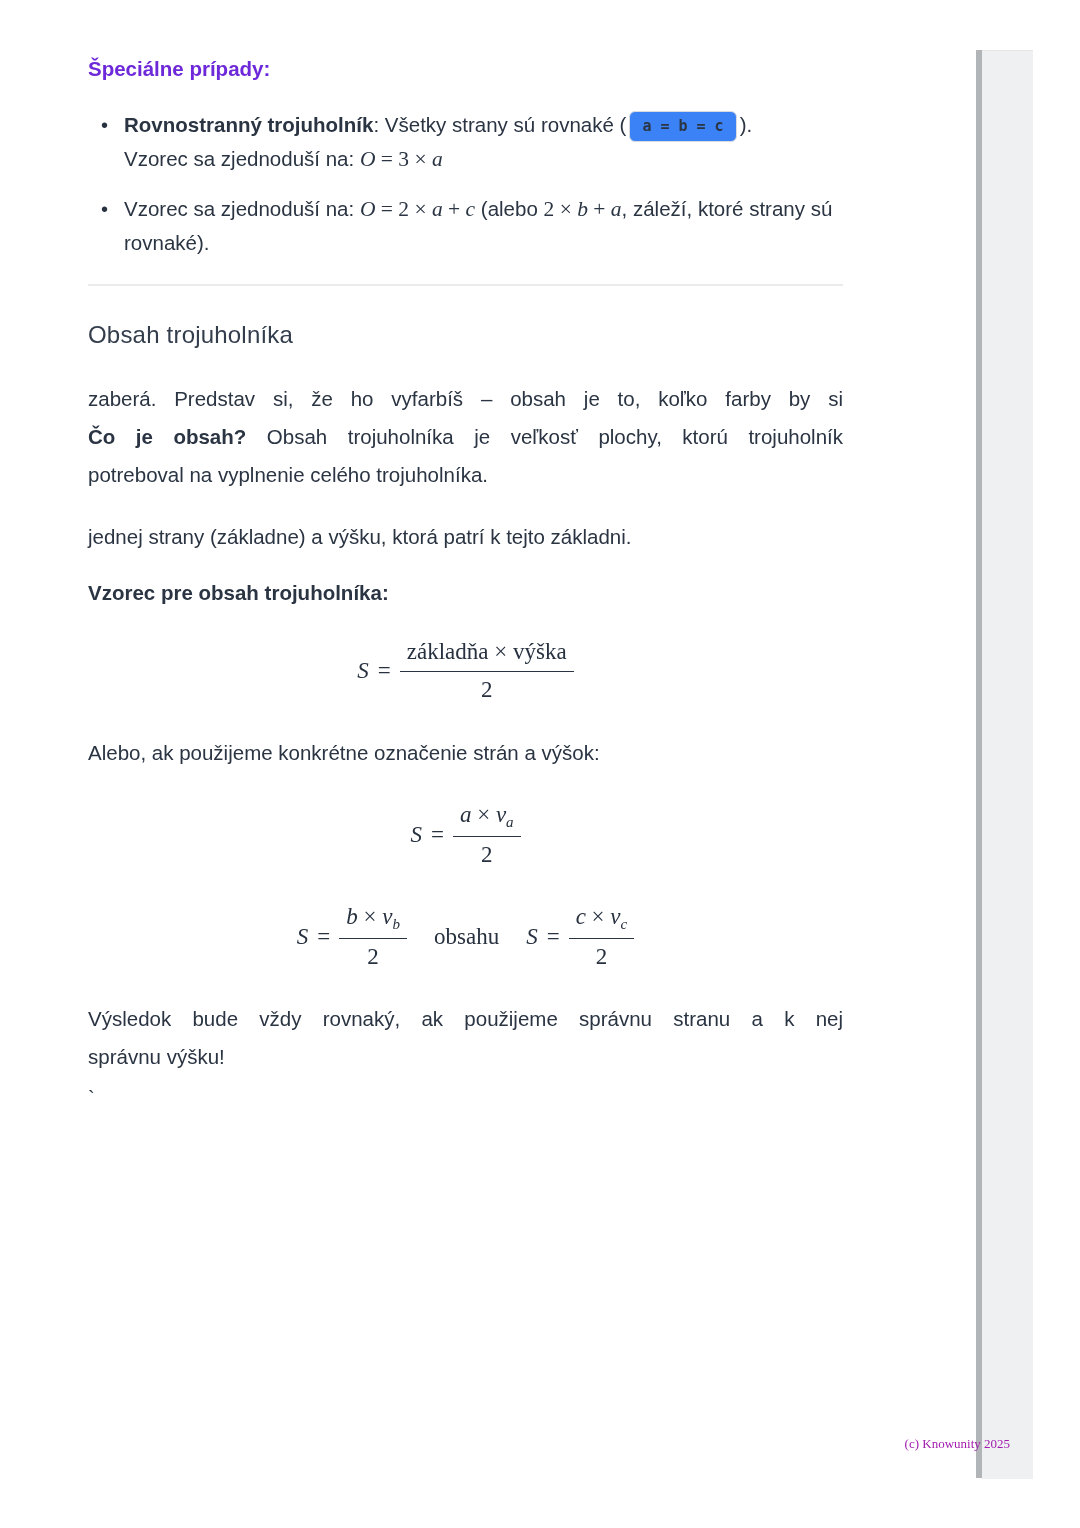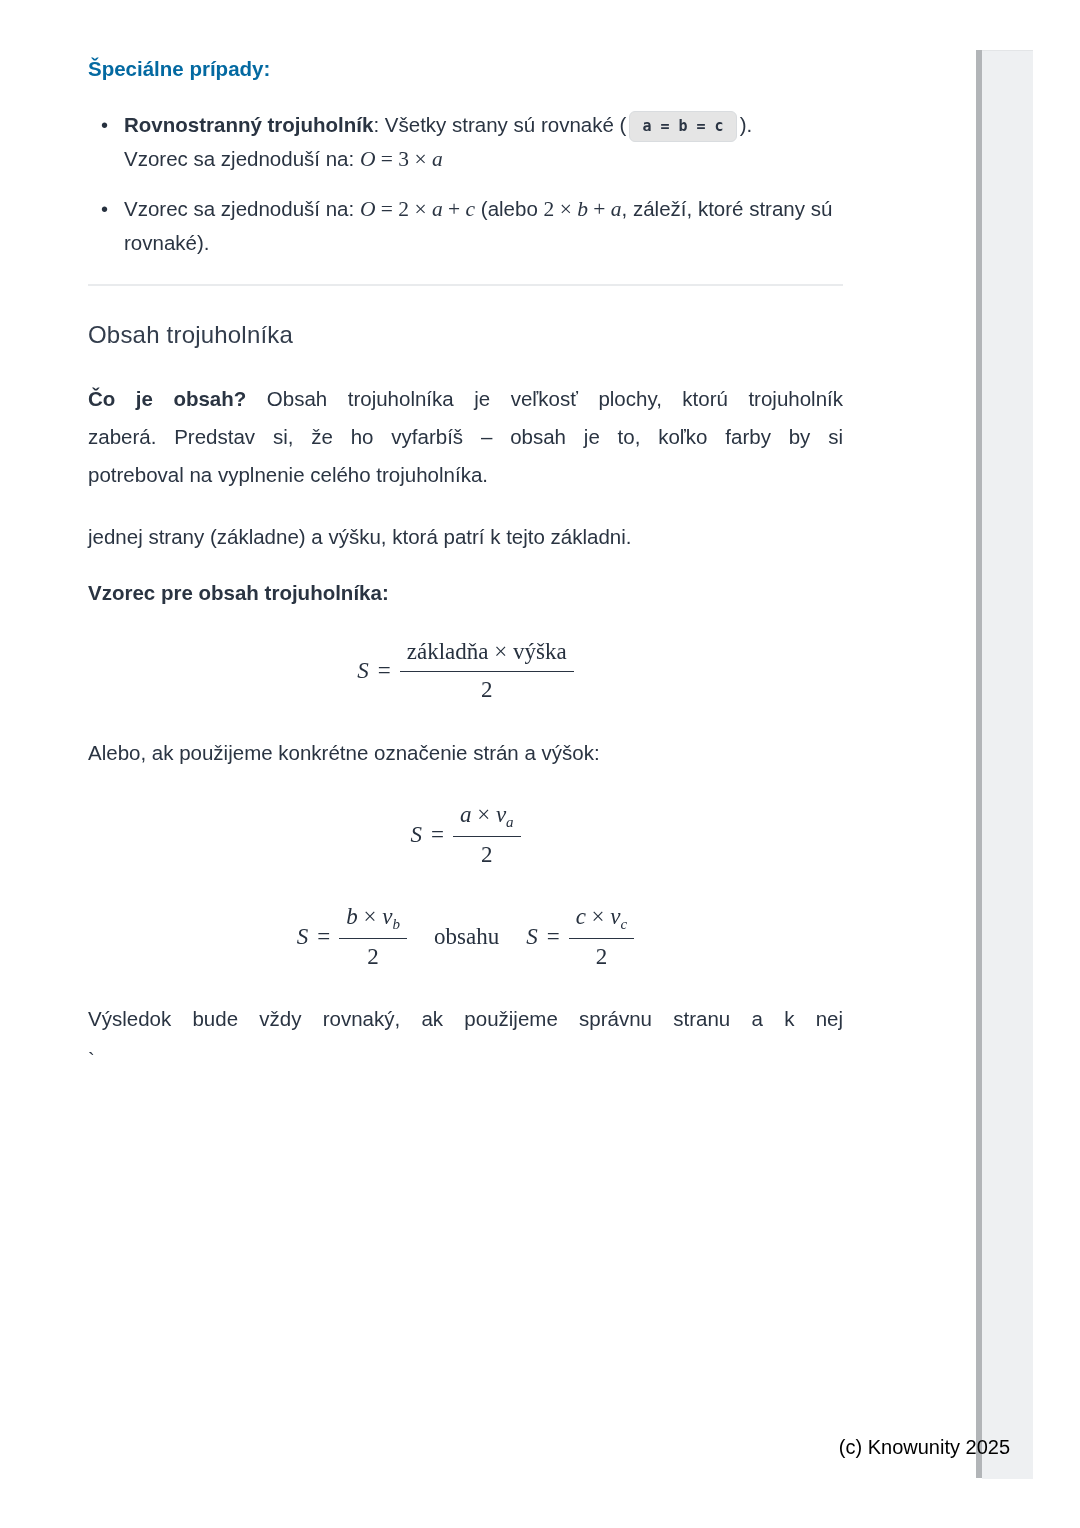--- a/index.html
+++ b/index.html
@@ -19,21 +19,21 @@
     position: absolute;
     left: 88px;
     top: 0;
     width: 755px;
   }
   h3.sec-sub {
     margin: 55px 0 0 0;
     font-size: 20.5px;
     line-height: 27px;
     font-weight: 700;
-    color: #0369a1;
+    color: #6d28d9;
   }
   ul.special-list {
     list-style: none;
     margin: 26px 0 0 0;
     padding: 0;
   }
   ul.special-list li {
     position: relative;
     padding-left: 36px;
     font-size: 20.5px;
@@ -43,21 +43,21 @@
   .bullet-dot {
     position: absolute;
     left: 13px;
     top: 0;
     font-size: 20px;
     color: #27313f;
   }
   .term { font-weight: 700; text-align: center; }
   .code-chip {
     display: inline-block;
-    background: #e5e5e5;
+    background: #3b82f6;
     border: 1px solid #d9dcdf;
     border-radius: 6px;
     padding: 2px 12px 3px 12px;
     margin: 0 3px;
     font-family: "DejaVu Sans Mono", "Liberation Mono", monospace;
     font-size: 15px;
     font-weight: 600;
     color: #2b3544;
     line-height: 24px;
     vertical-align: 1px;
@@ -138,24 +138,25 @@
     top: 50px;
     width: 51px;
     height: 1428px;
     background: #eef0f2;
     border-top: 1px solid #e3e5e7;
   }
   .footer-copy {
     position: absolute;
     top: 1436px;
     right: 70px;
-    font-size: 20px;
-    color: #000000;
+    font-size: 13px;
+    color: #a21caf;
     z-index: 5;
     white-space: nowrap;
+    font-family: Liberation Serif, serif;
   }
 </style>
 </head>
 <body>
 
 <div class="content">
 
   <h3 class="sec-sub">Špeciálne prípady:</h3>
 
   <ul class="special-list">
@@ -168,22 +169,22 @@
       <span class="bullet-dot">•</span>
       <div><span class="t-sans">Vzorec sa zjednoduší na: </span><span class="t-mi">O</span><span class="t-mo"> = 2 × </span><span class="t-mi">a</span><span class="t-mo"> + </span><span class="t-mi">c</span><span class="t-sans"> (alebo </span><span class="t-mo">2 × </span><span class="t-mi">b</span><span class="t-mo"> + </span><span class="t-mi">a</span><span class="t-sans">, záleží, ktoré strany sú rovnaké).</span></div>
     </li>
   </ul>
 
   <hr class="divider">
 
   <h2 class="area-h">Obsah trojuholníka</h2>
 
   <div class="para">
+    <div class="pline"><span class="t-sans">zaberá. Predstav si, že ho vyfarbíš – obsah je to, koľko farby by si</span></div>
     <div class="pline"><span class="t-b">Čo je obsah?</span><span class="t-sans"> Obsah trojuholníka je veľkosť plochy, ktorú trojuholník</span></div>
-    <div class="pline"><span class="t-sans">zaberá. Predstav si, že ho vyfarbíš – obsah je to, koľko farby by si</span></div>
     <div class="pline last"><span class="t-sans">potreboval na vyplnenie celého trojuholníka.</span></div>
   </div>
 
   <div class="para" style="margin-top:24px">
     <div class="pline last"><span class="t-sans">jednej strany (základne) a výšku, ktorá patrí k tejto základni.</span></div>
   </div>
 
   <div class="single bold-line" style="margin-top:18px">Vzorec pre obsah trojuholníka:</div>
 
   <div class="formula">
@@ -218,20 +219,21 @@
       <span class="f-lhs">S</span>
       <span class="f-eq">=</span>
       <span class="frac">
         <span class="num"><span class="t-mi">c</span><span class="t-mo"> × </span><span class="t-mi">v</span><span class="t-msub">c</span></span>
         <span class="den">2</span>
       </span>
   </div>
 
   <div class="para" style="margin-top:26px">
     <div class="pline"><span class="t-sans">Výsledok bude vždy rovnaký, ak použijeme správnu stranu a k nej</span></div>
+    <div class="pline last"><span class="t-sans">správnu výšku!</span></div>
   </div>
 
   <div class="stray">`</div>
 
 </div>
 
 <div class="next-page-line"></div>
 <div class="next-page"></div>
 
 <div class="footer-copy">(c) Knowunity 2025</div>

